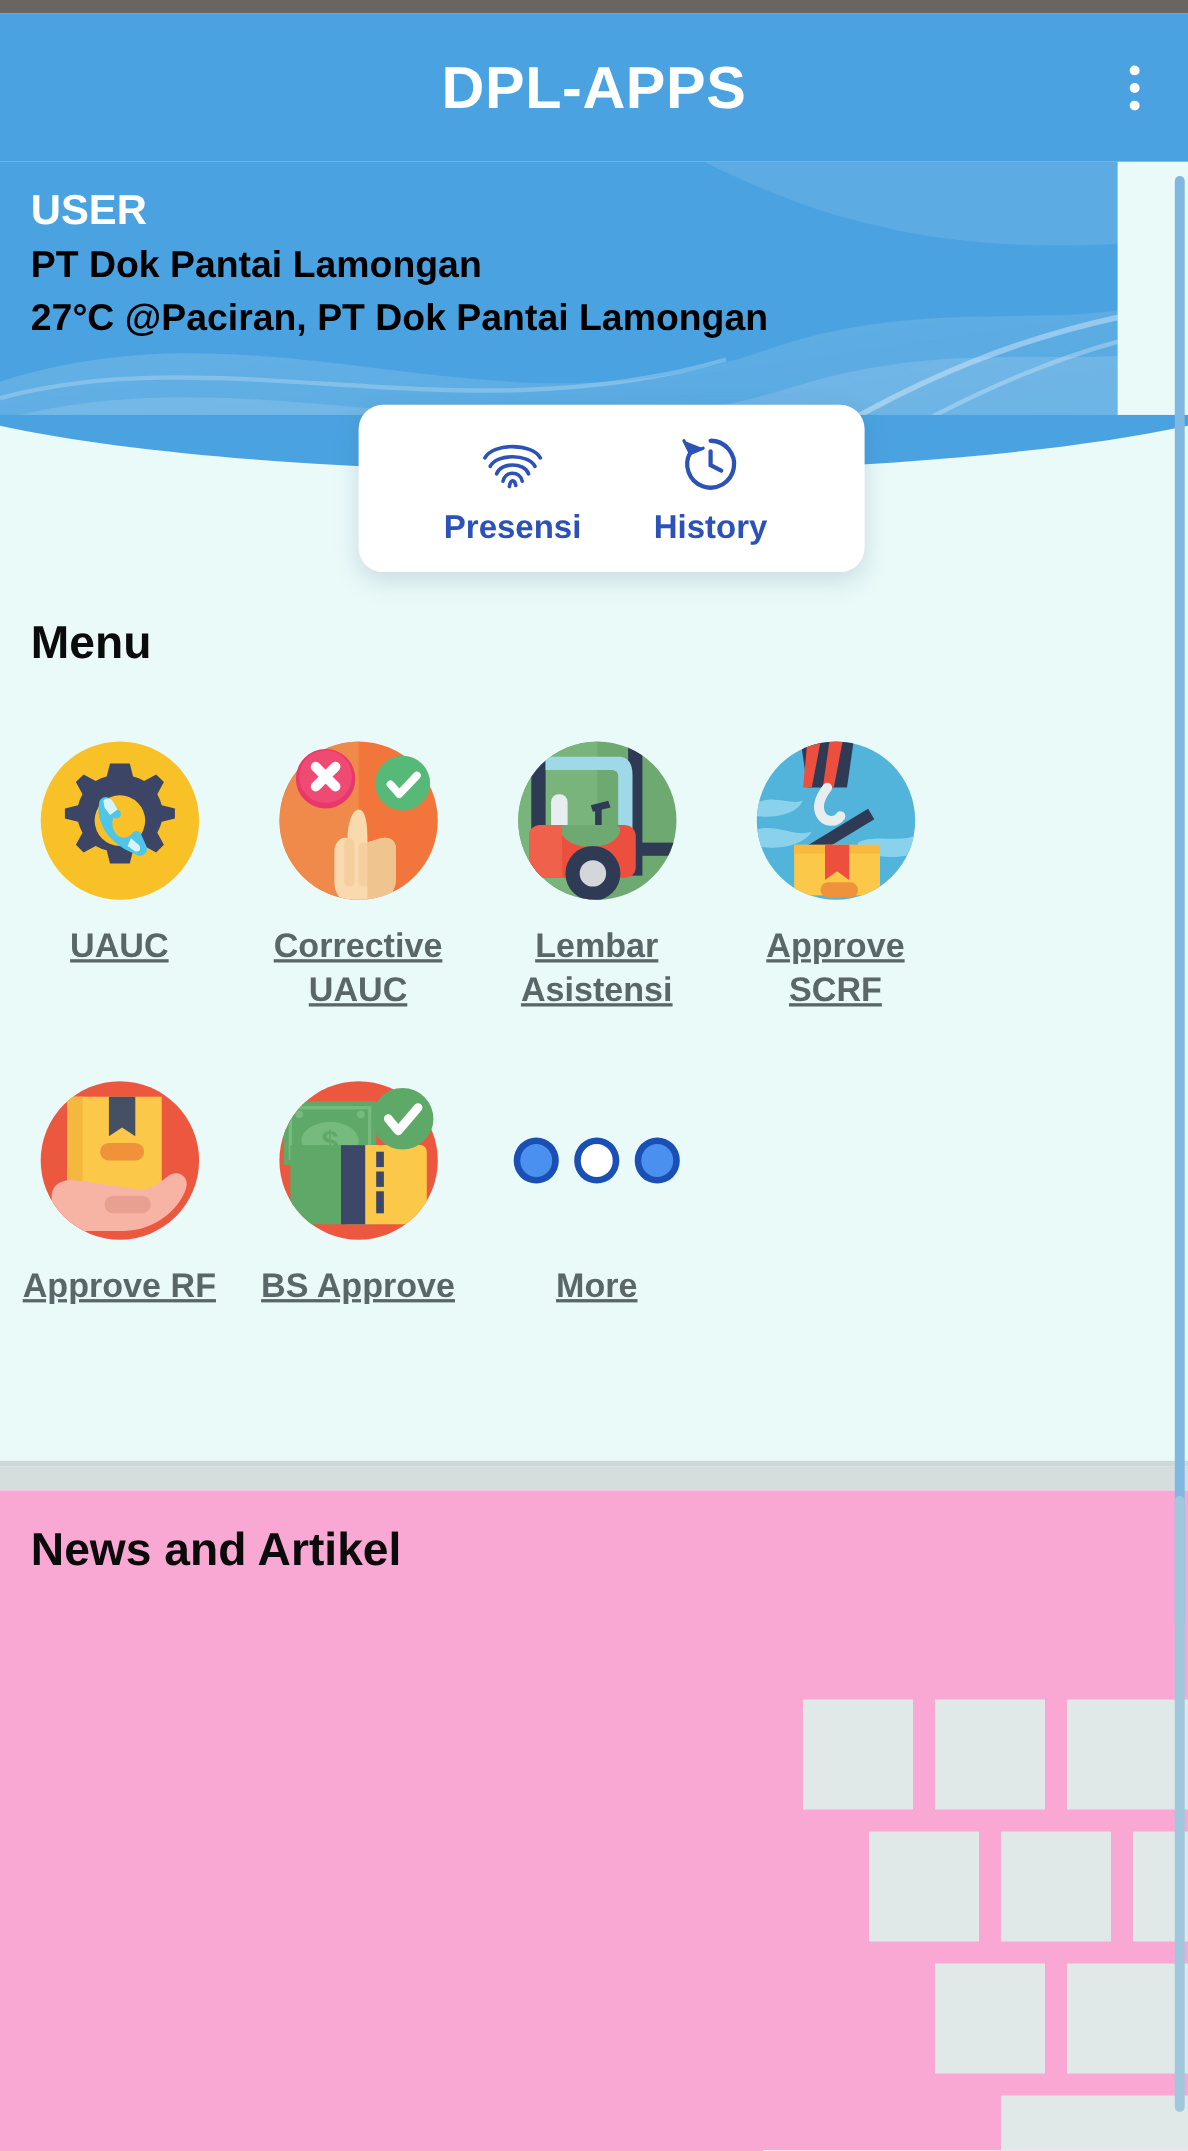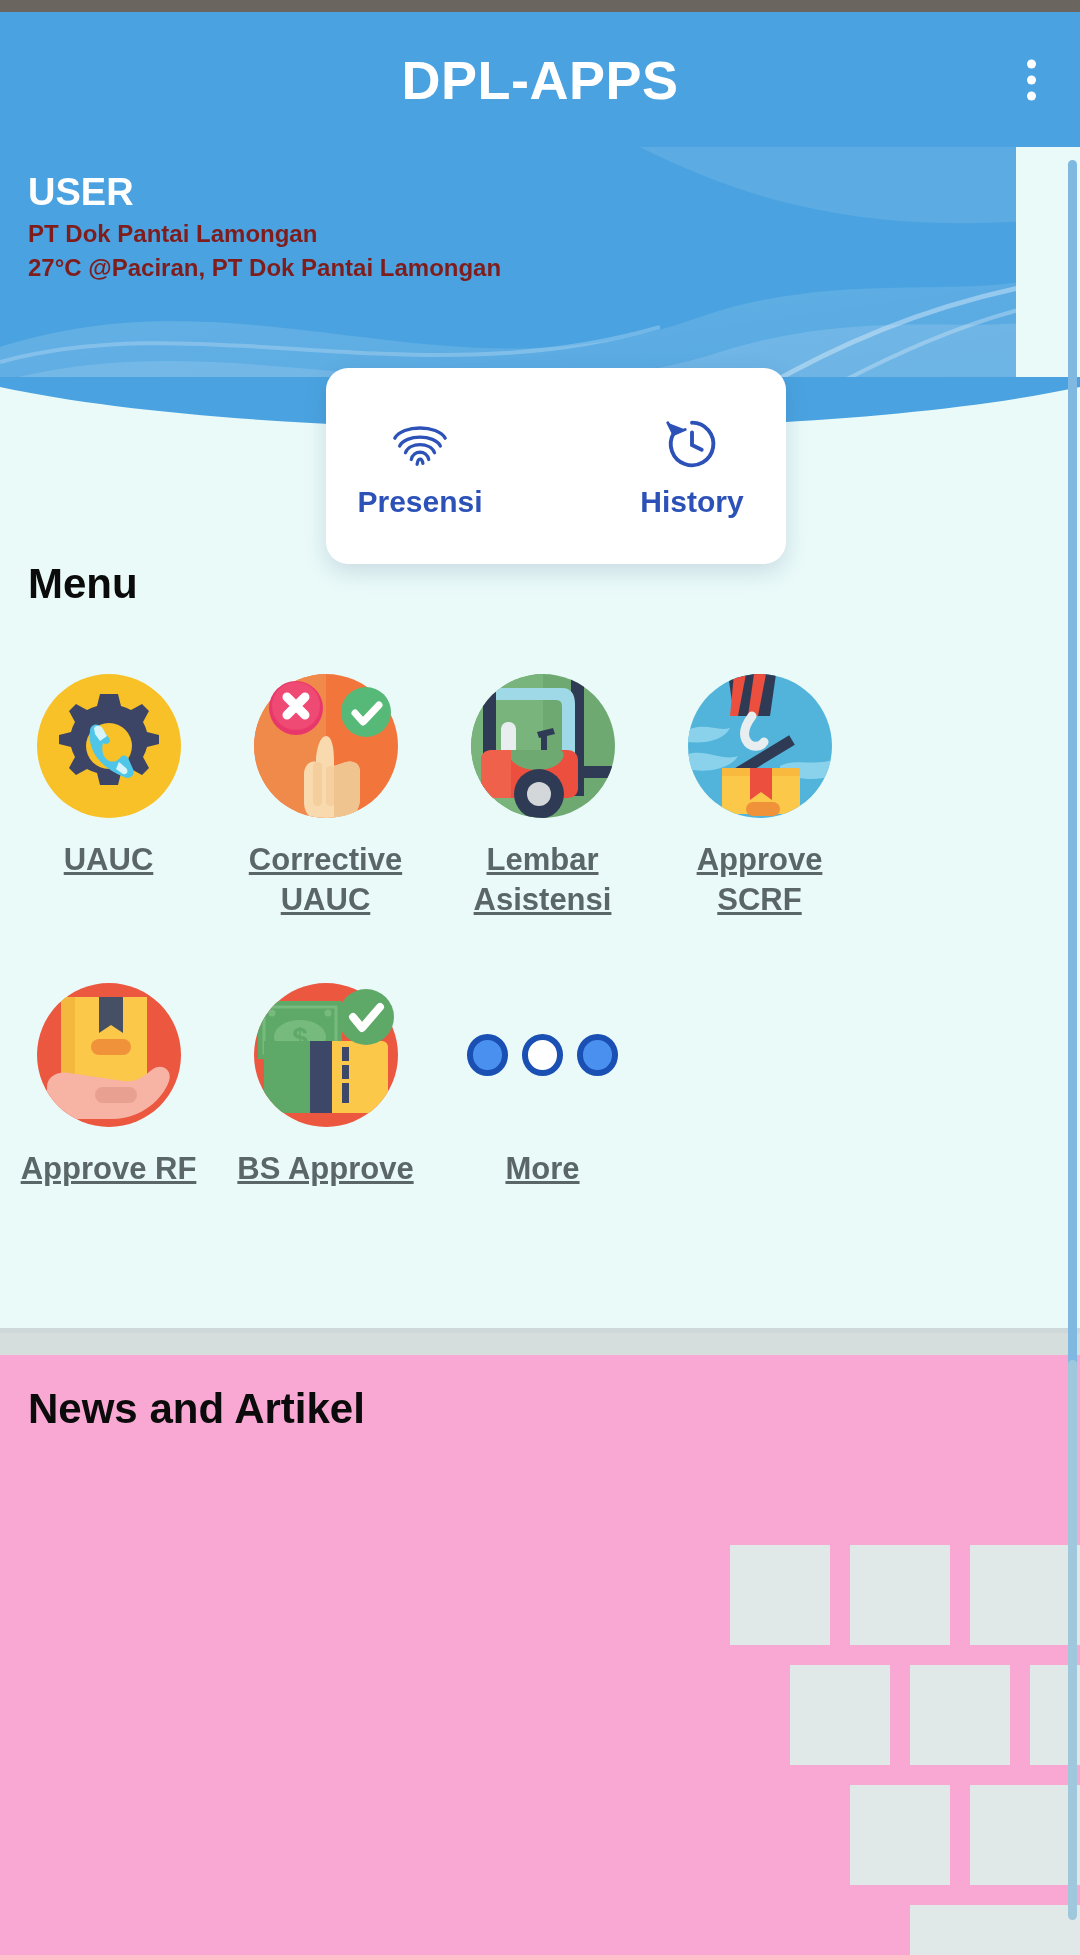--- a/index.html
+++ b/index.html
@@ -35,33 +35,33 @@
 
   
   .hero {
     position:absolute; top:147px; left:0; width:1016px; height:280px;
     background:#4aa3e0;
     overflow:hidden;
   }
   .hero-wave { position:absolute; inset:0; }
   .hero-text { position:absolute; left:28px; top:22px; z-index:3; }
   .hero-user { color:#fff; font-size:38px; font-weight:bold; line-height:1.25; }
-  .hero-line { color:#7f1d1d; font-size:24px; font-weight:bold; line-height:1.42; }
+  .hero-line { color:#000000; font-size:34px; font-weight:bold; line-height:1.42; }
 
   .hero-bottom-curve {
     position:absolute; left:0; top:377px; width:1080px; height:80px; z-index:2;
   }
 
   
   .pcard {
-    position:absolute; left:326px; top:368px; width:460px; height:196px;
+    position:absolute; left:326px; top:368px; width:460px; height:152px;
     background:#ffffff; border-radius:22px; z-index:5;
     box-shadow:0 8px 22px rgba(40,80,120,0.17);
-    display:flex; align-items:center; justify-content:space-between;
-    padding:0 4px;
+    display:flex; align-items:center; justify-content:center;
+    padding:0 18px;
   }
   .pitem { display:flex; flex-direction:column; align-items:center; gap:10px; width:180px; padding:6px 0; }
   .pitem-label { color:#2c52b8; font-size:30px; font-weight:bold; }
   .pitem svg { display:block; }
 
   
   .menu-wrap {
     position:absolute; left:0; top:560px; width:868px;
   }
   .section-title {

